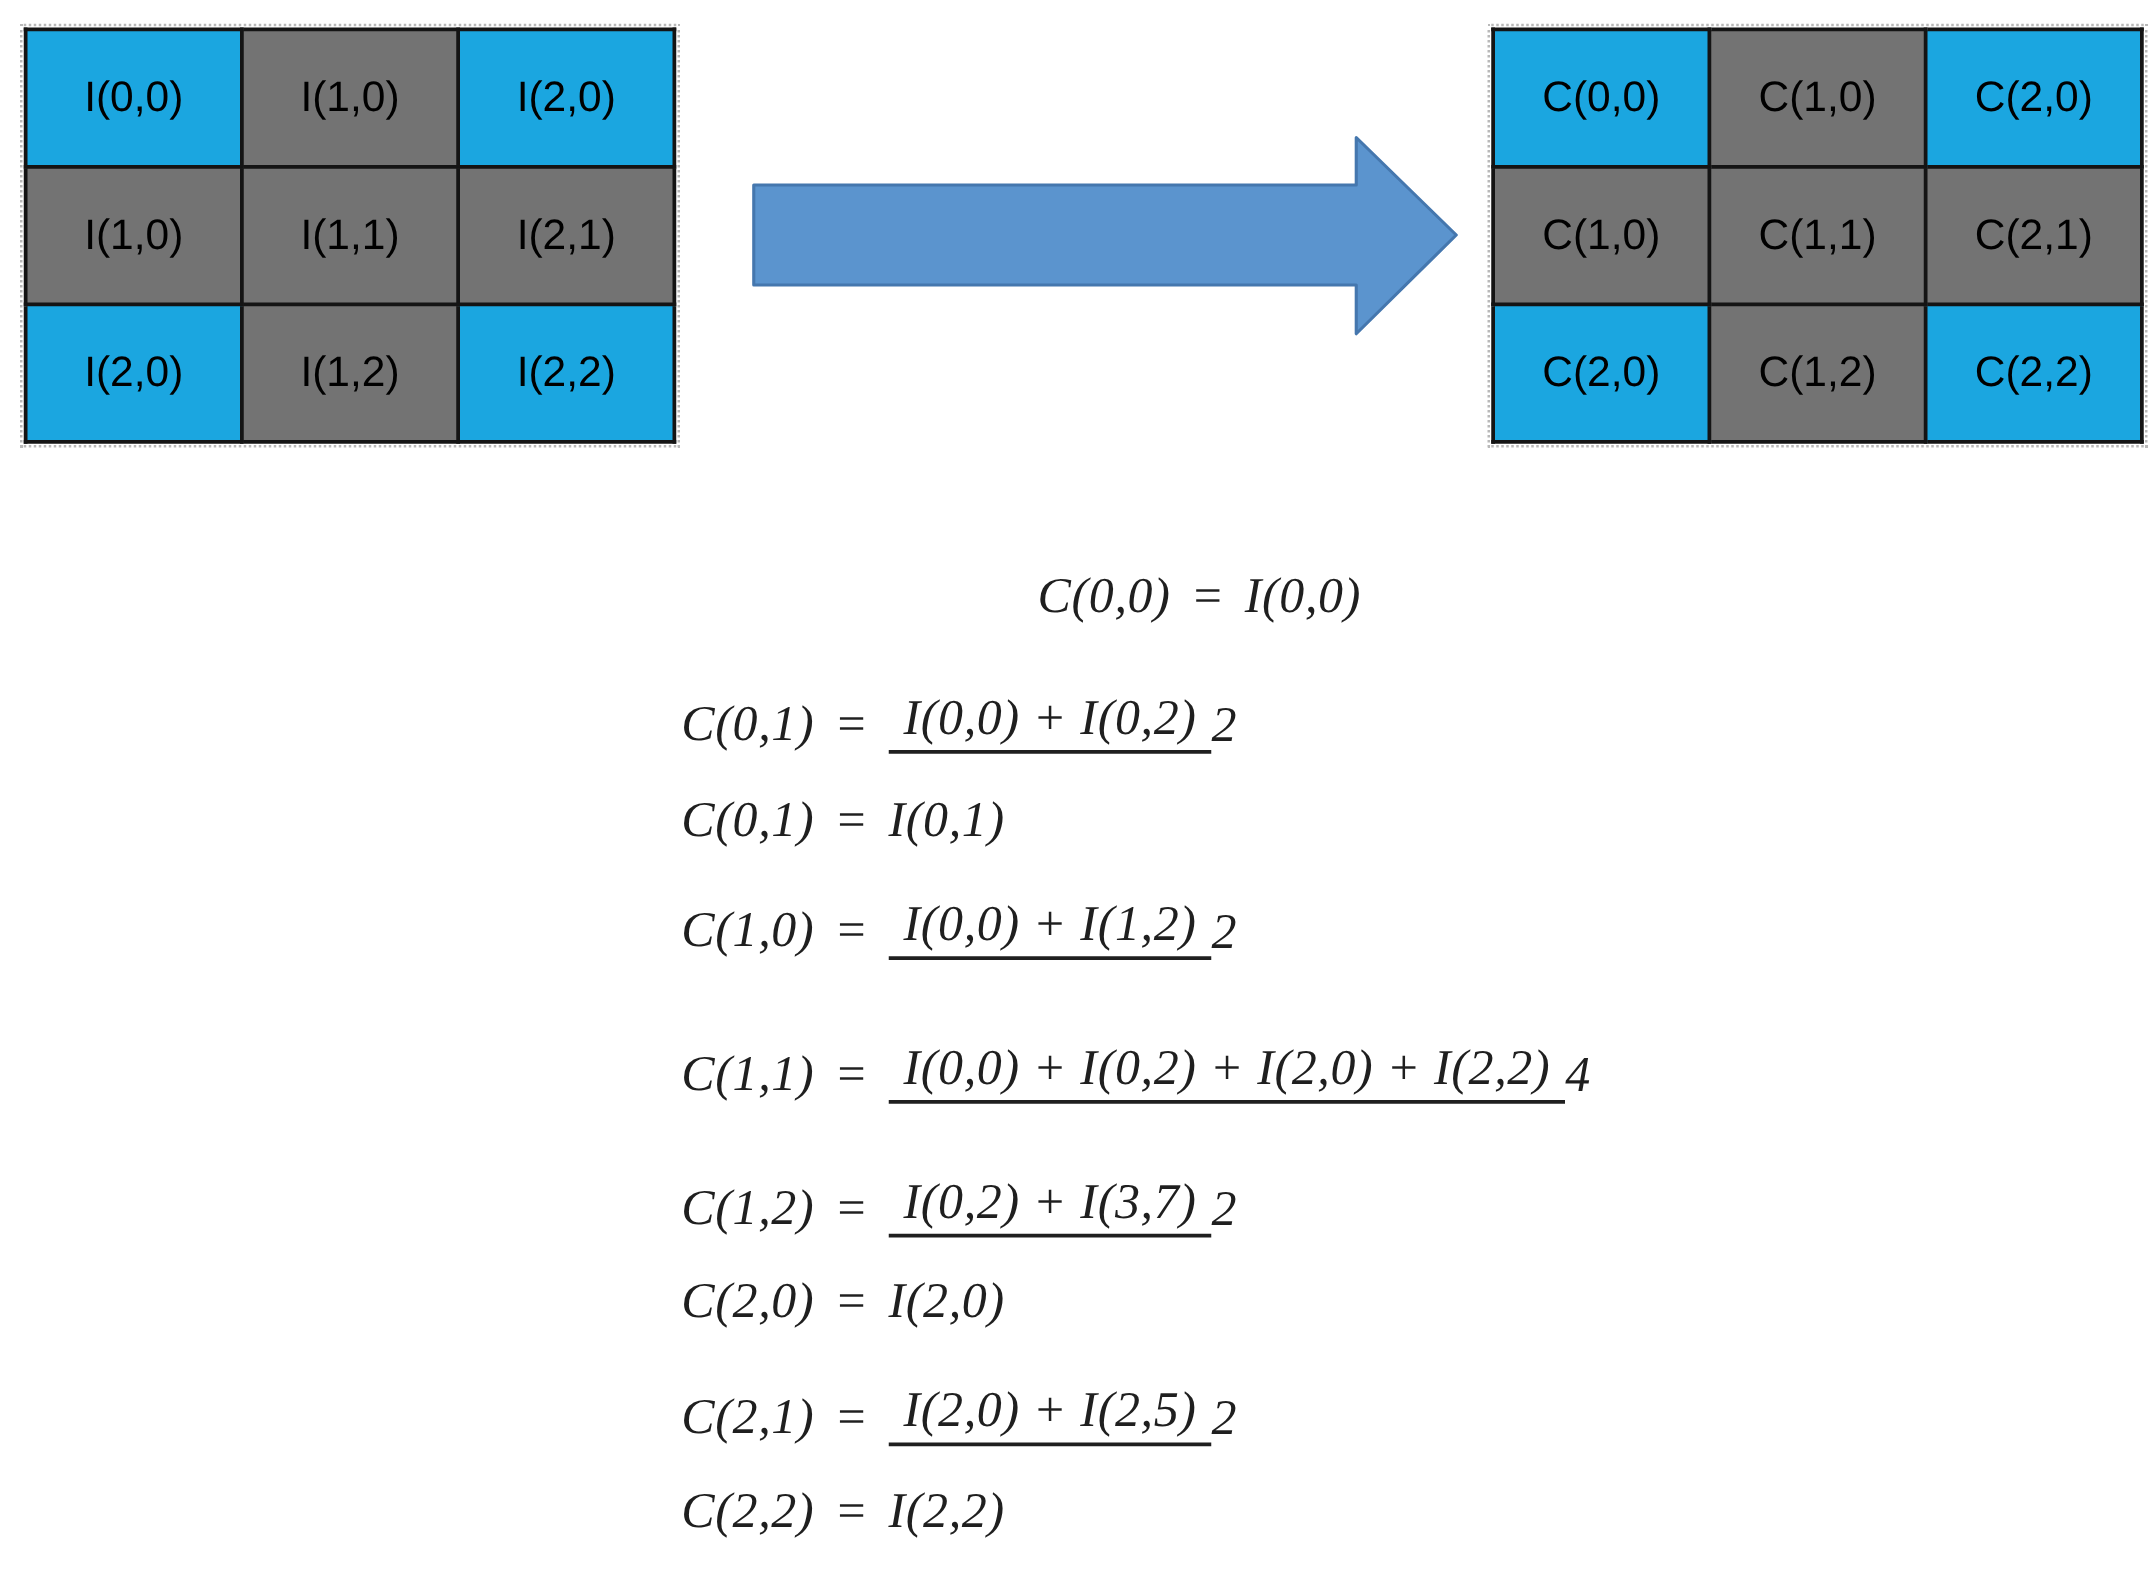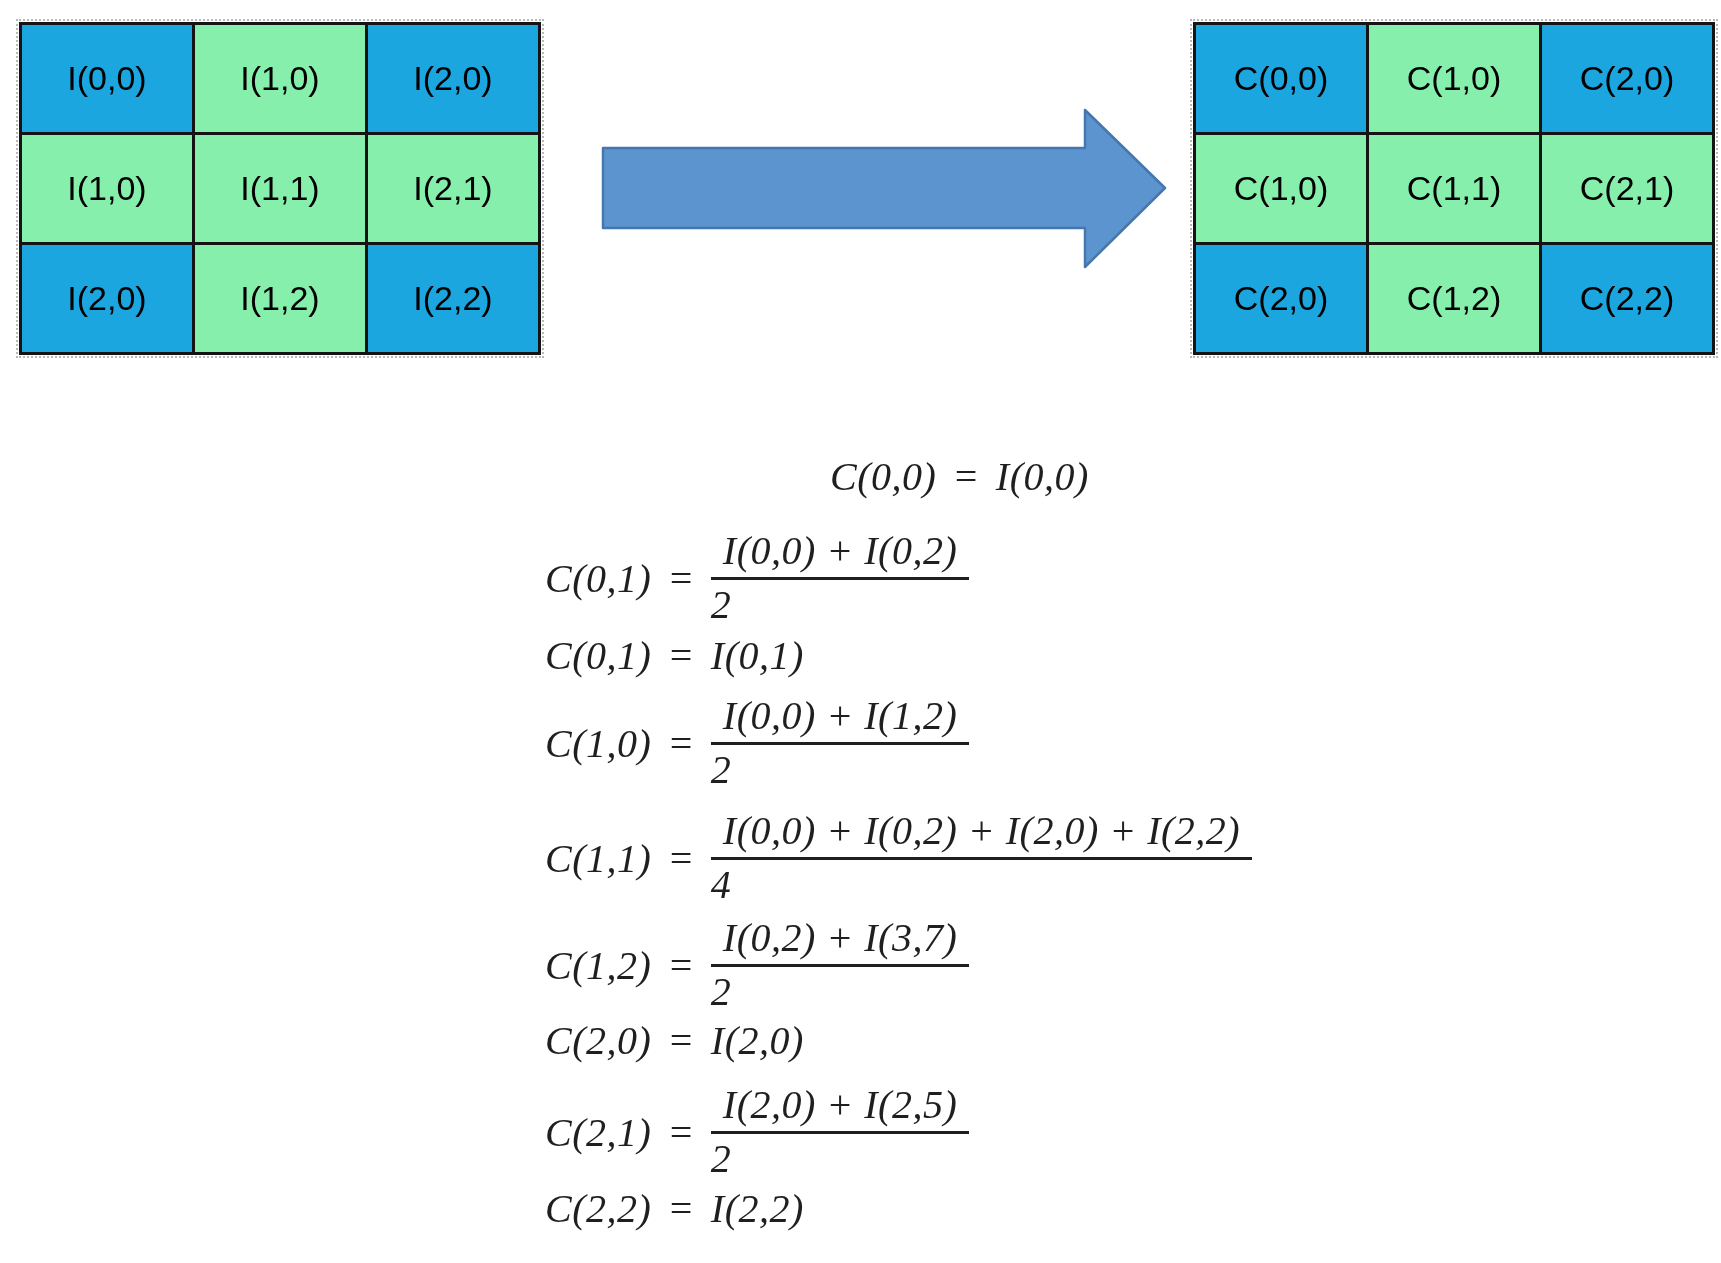--- a/index.html
+++ b/index.html
@@ -8,37 +8,37 @@
     font-family:"Liberation Sans",sans-serif;
   }
   
   table.matrix{
     position:absolute;border-collapse:collapse;table-layout:fixed;
     outline:2px dotted #b9b9b9;outline-offset:1px;
   }
   table.matrix td{
     width:168px;height:105px;border:3px solid #141414;
     text-align:center;vertical-align:middle;
-    font-size:34px;color:#000;background:#86efac;
+    font-size:34px;color:#000;background:#737373;
     font-family:"Liberation Sans",sans-serif;
   }
   #grid-left{left:19px;top:22px;}
   #grid-right{left:1193px;top:22px;}
   
   .arrow-wrap{position:absolute;left:601px;top:108px;width:566px;height:161px;}
   
   .eq{
     position:absolute;display:flex;align-items:center;
     transform:translateY(-50%);
     font-family:"Liberation Serif","DejaVu Serif",serif;
     font-style:italic;font-size:40px;color:#1f1f1f;letter-spacing:.5px;
     white-space:nowrap;
   }
   .eq .eqs{margin:0 16px;}
-  .frac{display:inline-flex;flex-direction:column;vertical-align:middle;}
+  .frac{display:inline-flex;flex-direction:row;align-items:center;vertical-align:middle;}
   .frac .num{padding:0 12px 5px;border-bottom:3px solid #1f1f1f;line-height:1.05;}
   .frac .den{padding-top:4px;line-height:1.05;}
 </style>
 </head>
 <body>
 
 <div class="stage">
 
   <table class="matrix" id="grid-left">
     <tbody>

